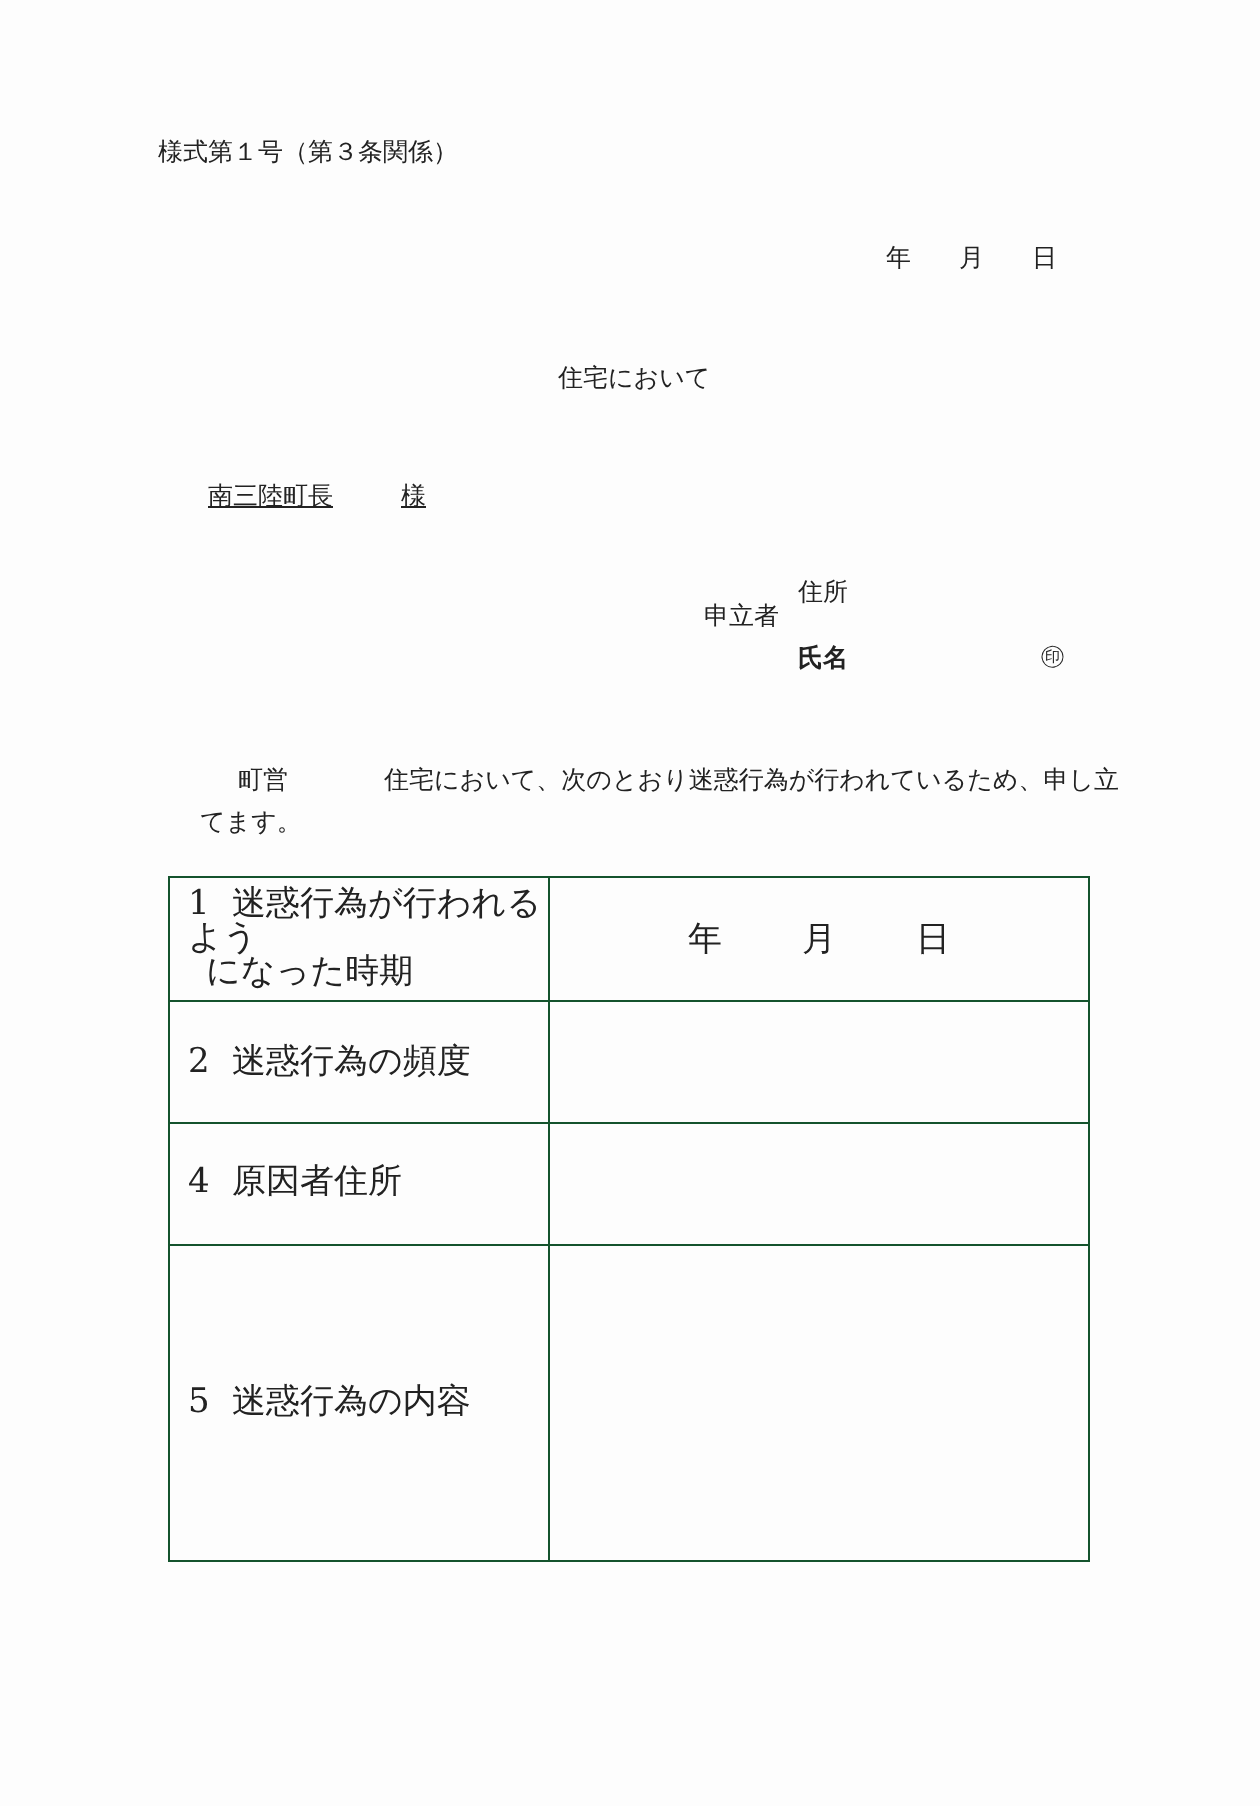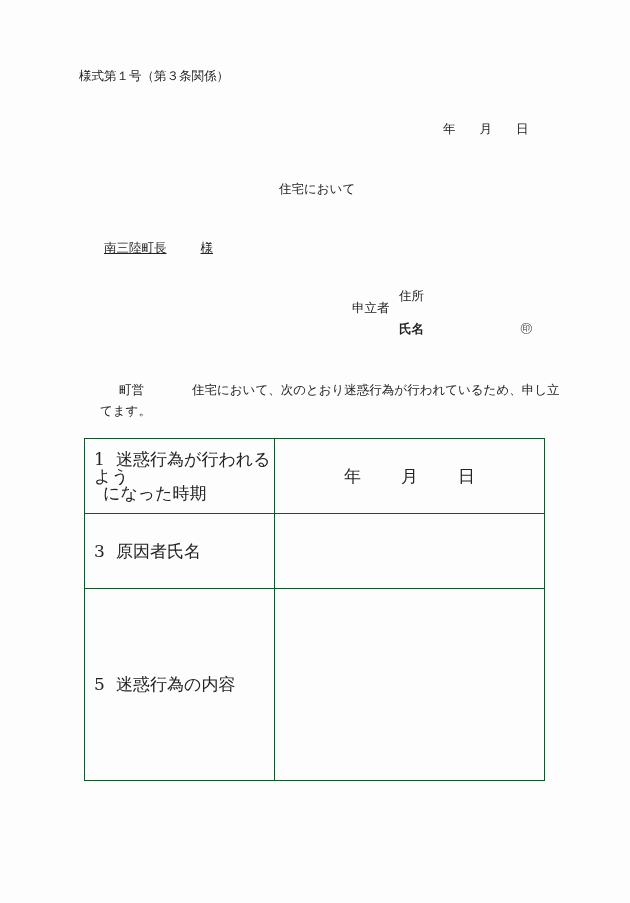--- a/index.html
+++ b/index.html
@@ -57,22 +57,26 @@
   <tbody>
       <tr style="height:53px">
     <td class="label">
       <span class="num">1</span><span>迷惑行為が行われるよう</span><br>
       <span style="padding-left:9px">になった時期</span>
     </td>
     <td class="row-date-cell">
       <span>年</span><span style="width:40px"></span><span>月</span><span style="width:40px"></span><span>日</span>
     </td>
   </tr>
-  <tr style="height:53px">
-    <td class="label"><span class="num">3</span><span>原因者氏名</span></td>
+  <tr style="height:52px">
+    <td class="label"><span class="num">2</span><span>迷惑行為の頻度</span></td>
+    <td></td>
+  </tr>
+  <tr style="height:52px">
+    <td class="label"><span class="num">4</span><span>原因者住所</span></td>
     <td></td>
   </tr>
   <tr style="height:135px">
     <td class="label"><span class="num">5</span><span>迷惑行為の内容</span></td>
     <td></td>
   </tr>
 </tbody>
   </table>
 
 </body></html>

